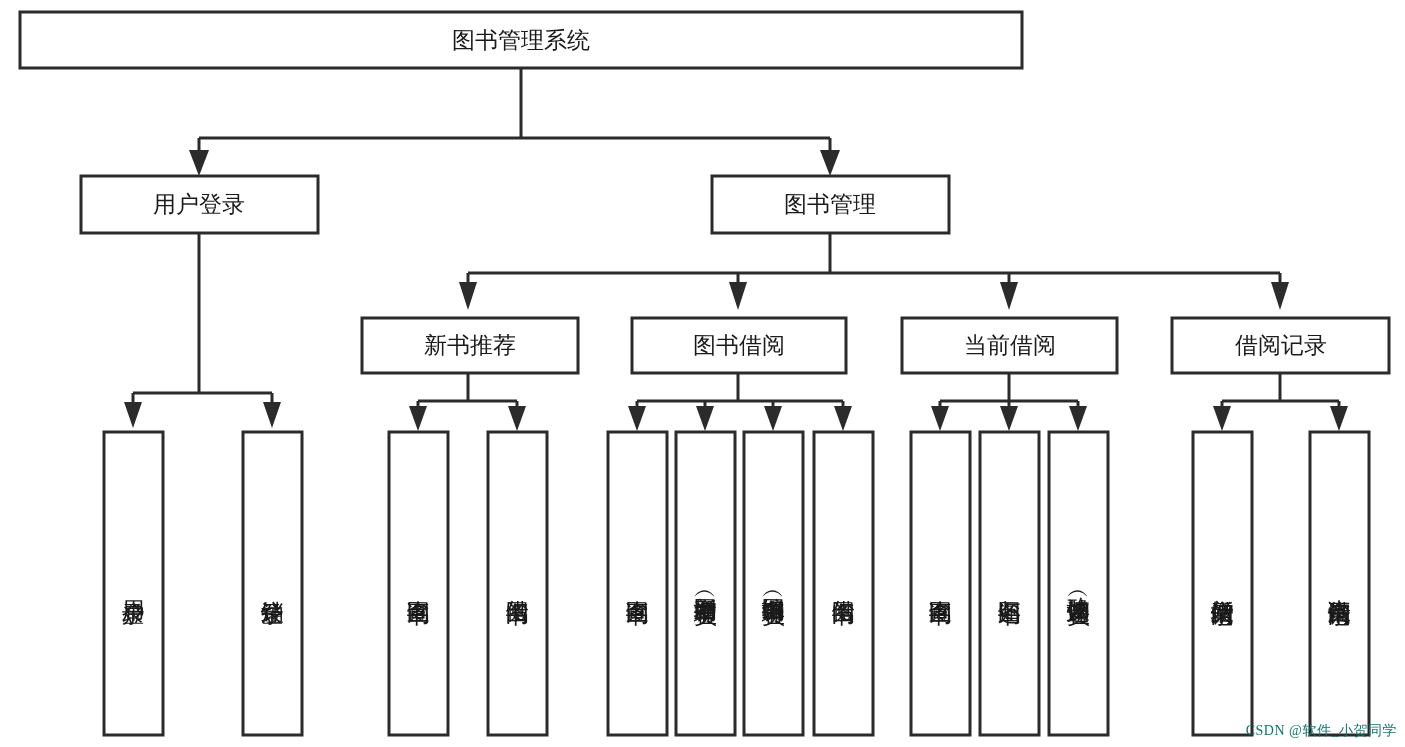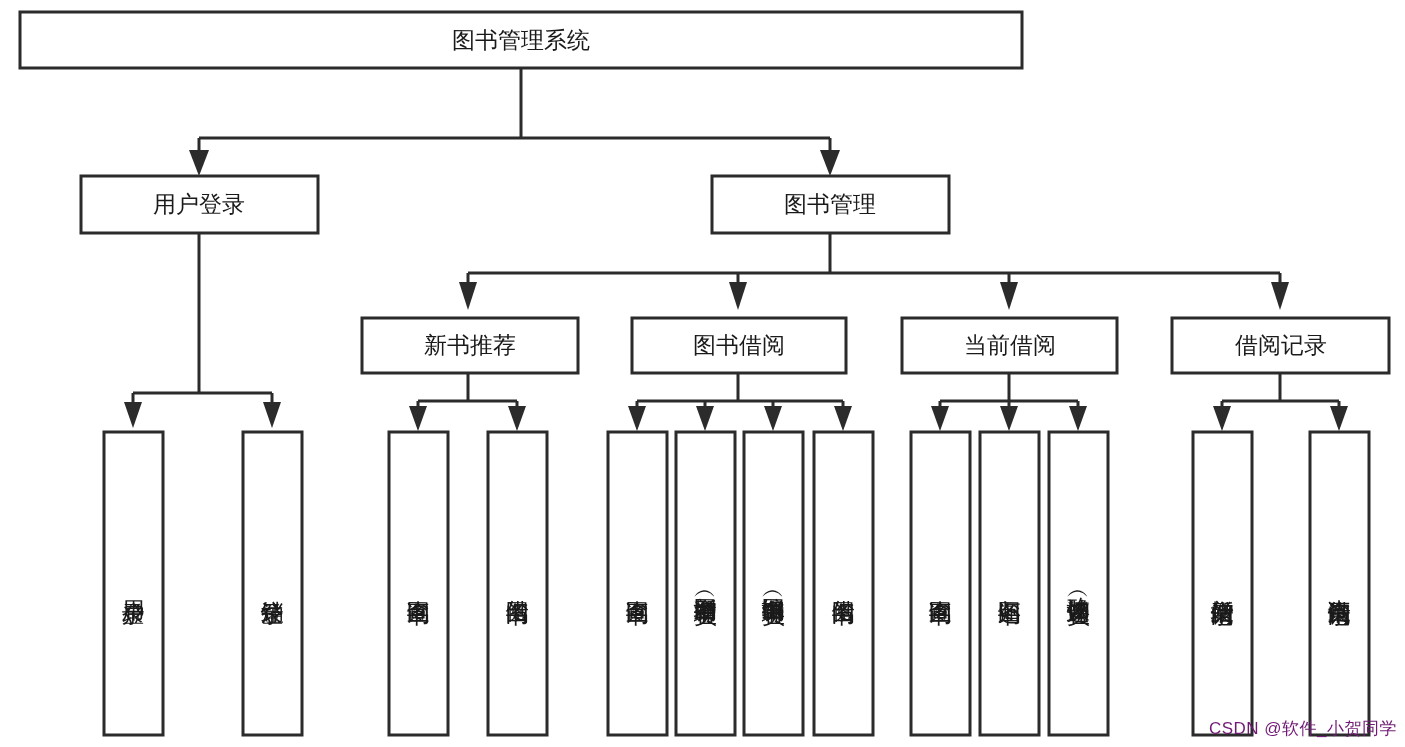--- a/index.html
+++ b/index.html
@@ -65,23 +65,23 @@
     position: absolute;
     display: flex;
     align-items: center;
     justify-content: center;
     pointer-events: none;
   }
   #watermark {
     position: absolute;
     right: 8px;
     bottom: 6px;
-    font-family: Liberation Sans, sans-serif;
-    font-size: 17px;
-    color: #701a75;
+    font-family: Liberation Serif, serif;
+    font-size: 14px;
+    color: #0f766e;
     letter-spacing: 0.5px;
     white-space: nowrap;
   }
 </style>
 </head>
 <body>
 
 <div id="diagram-root">
 
   <svg class="flow" viewBox="0 0 1405 747" xmlns="http://www.w3.org/2000/svg">

